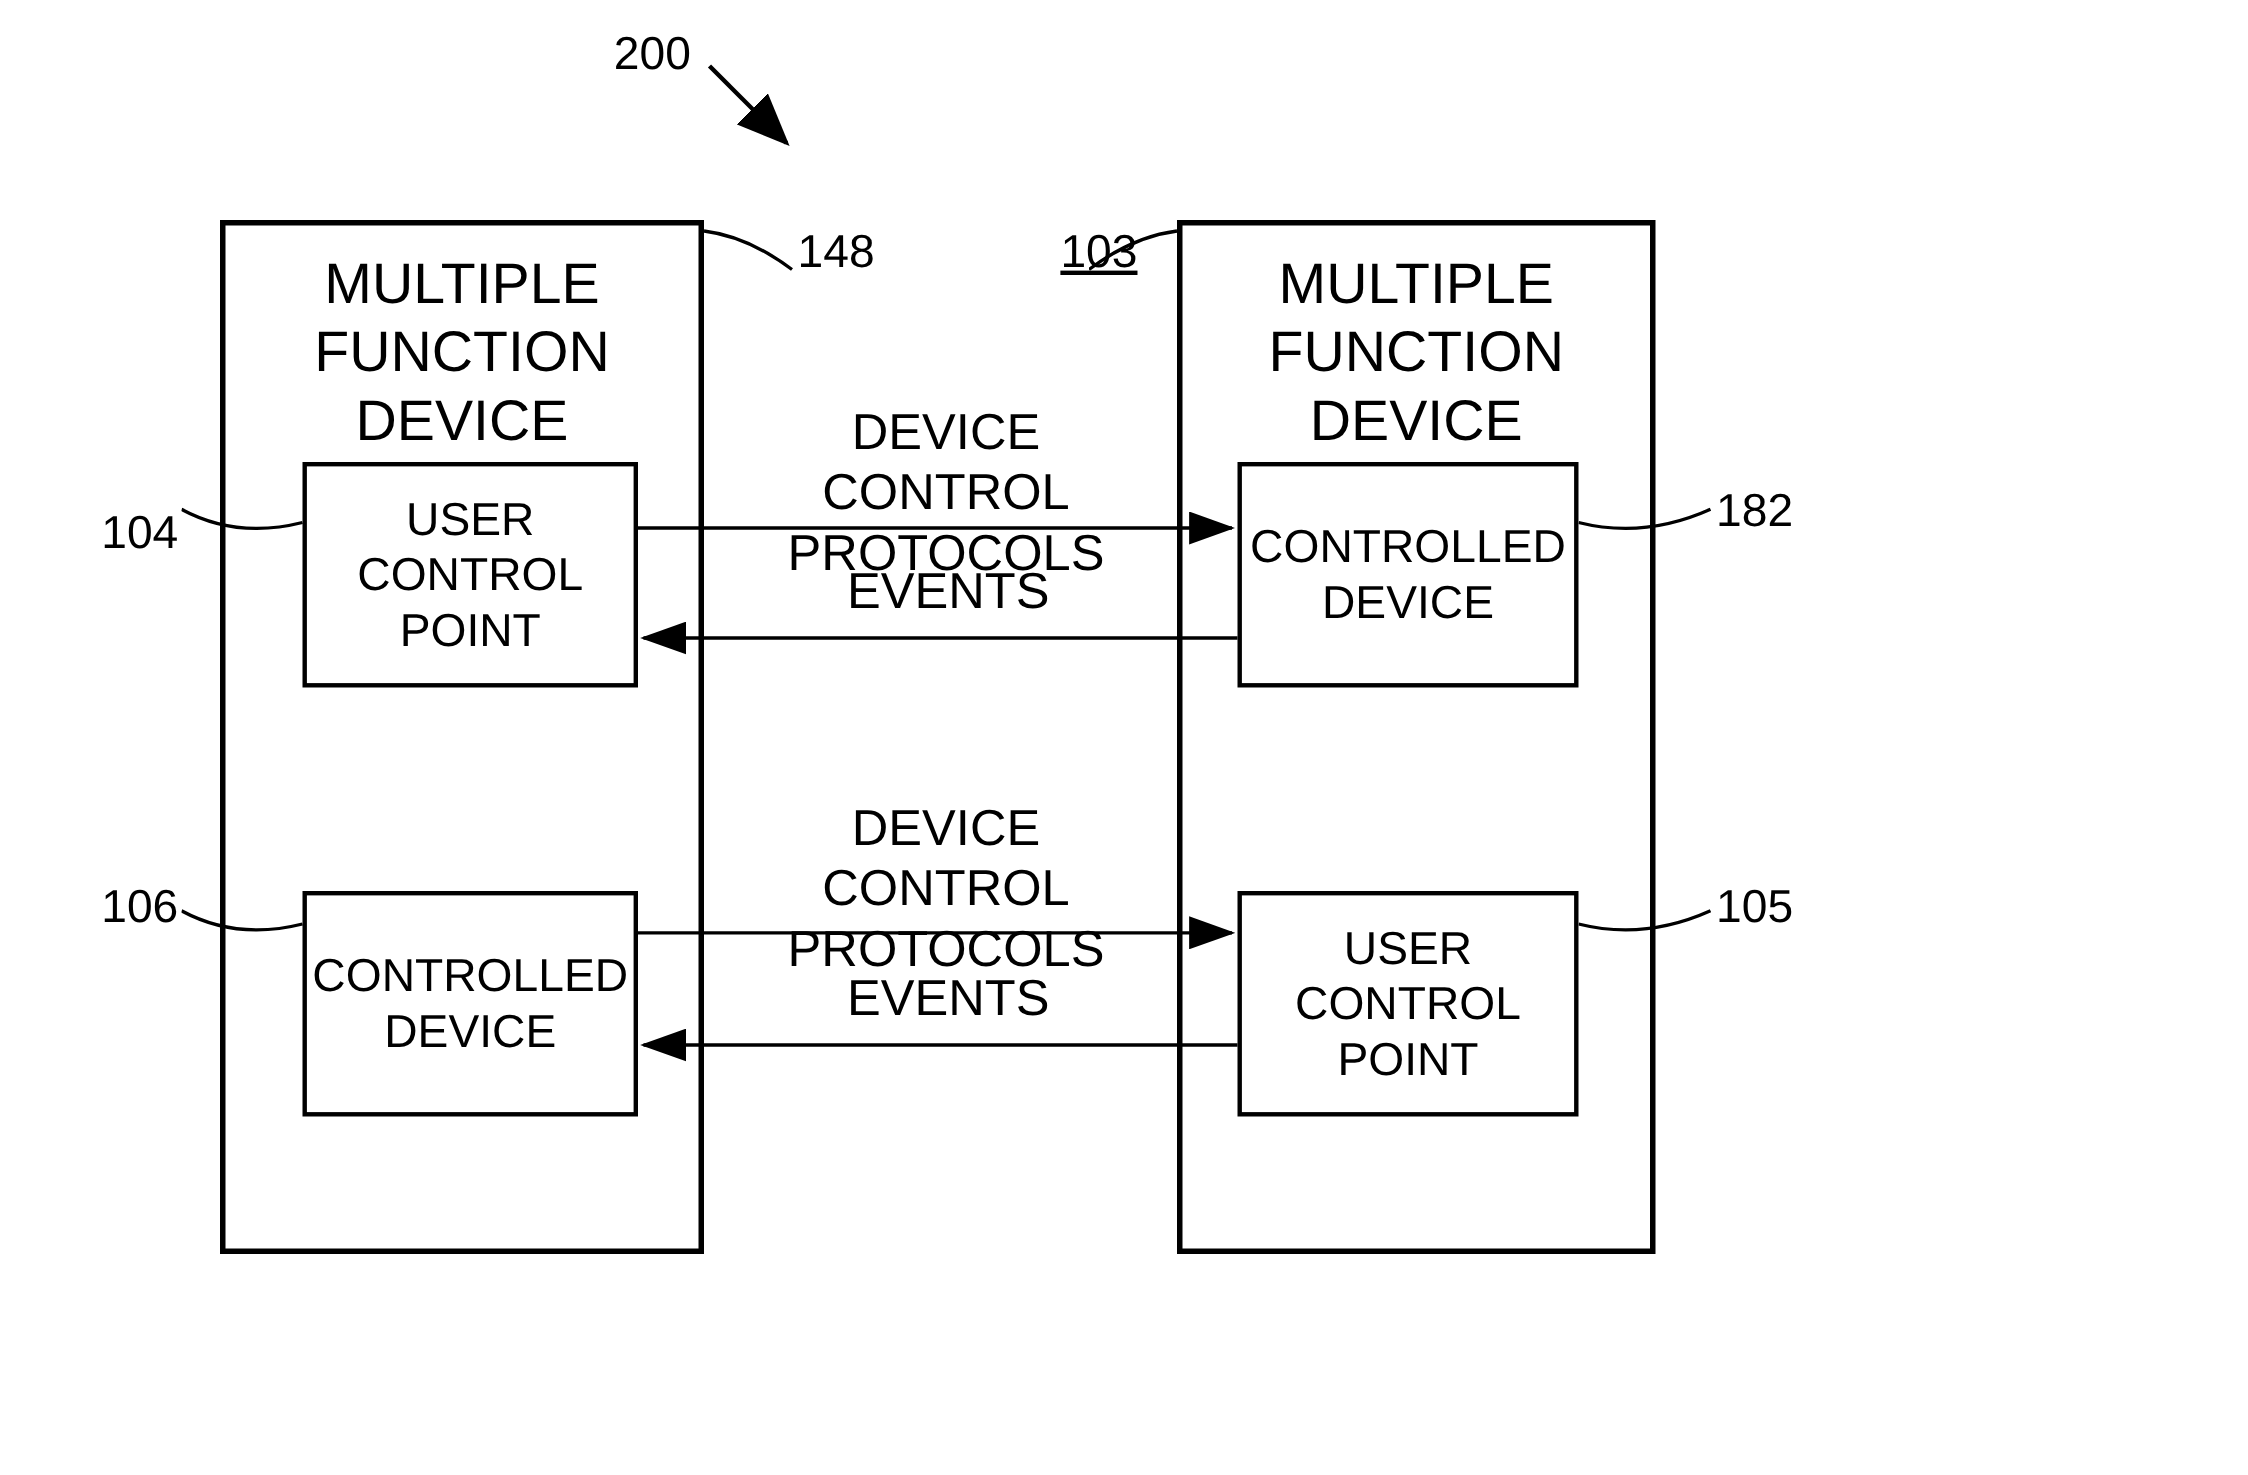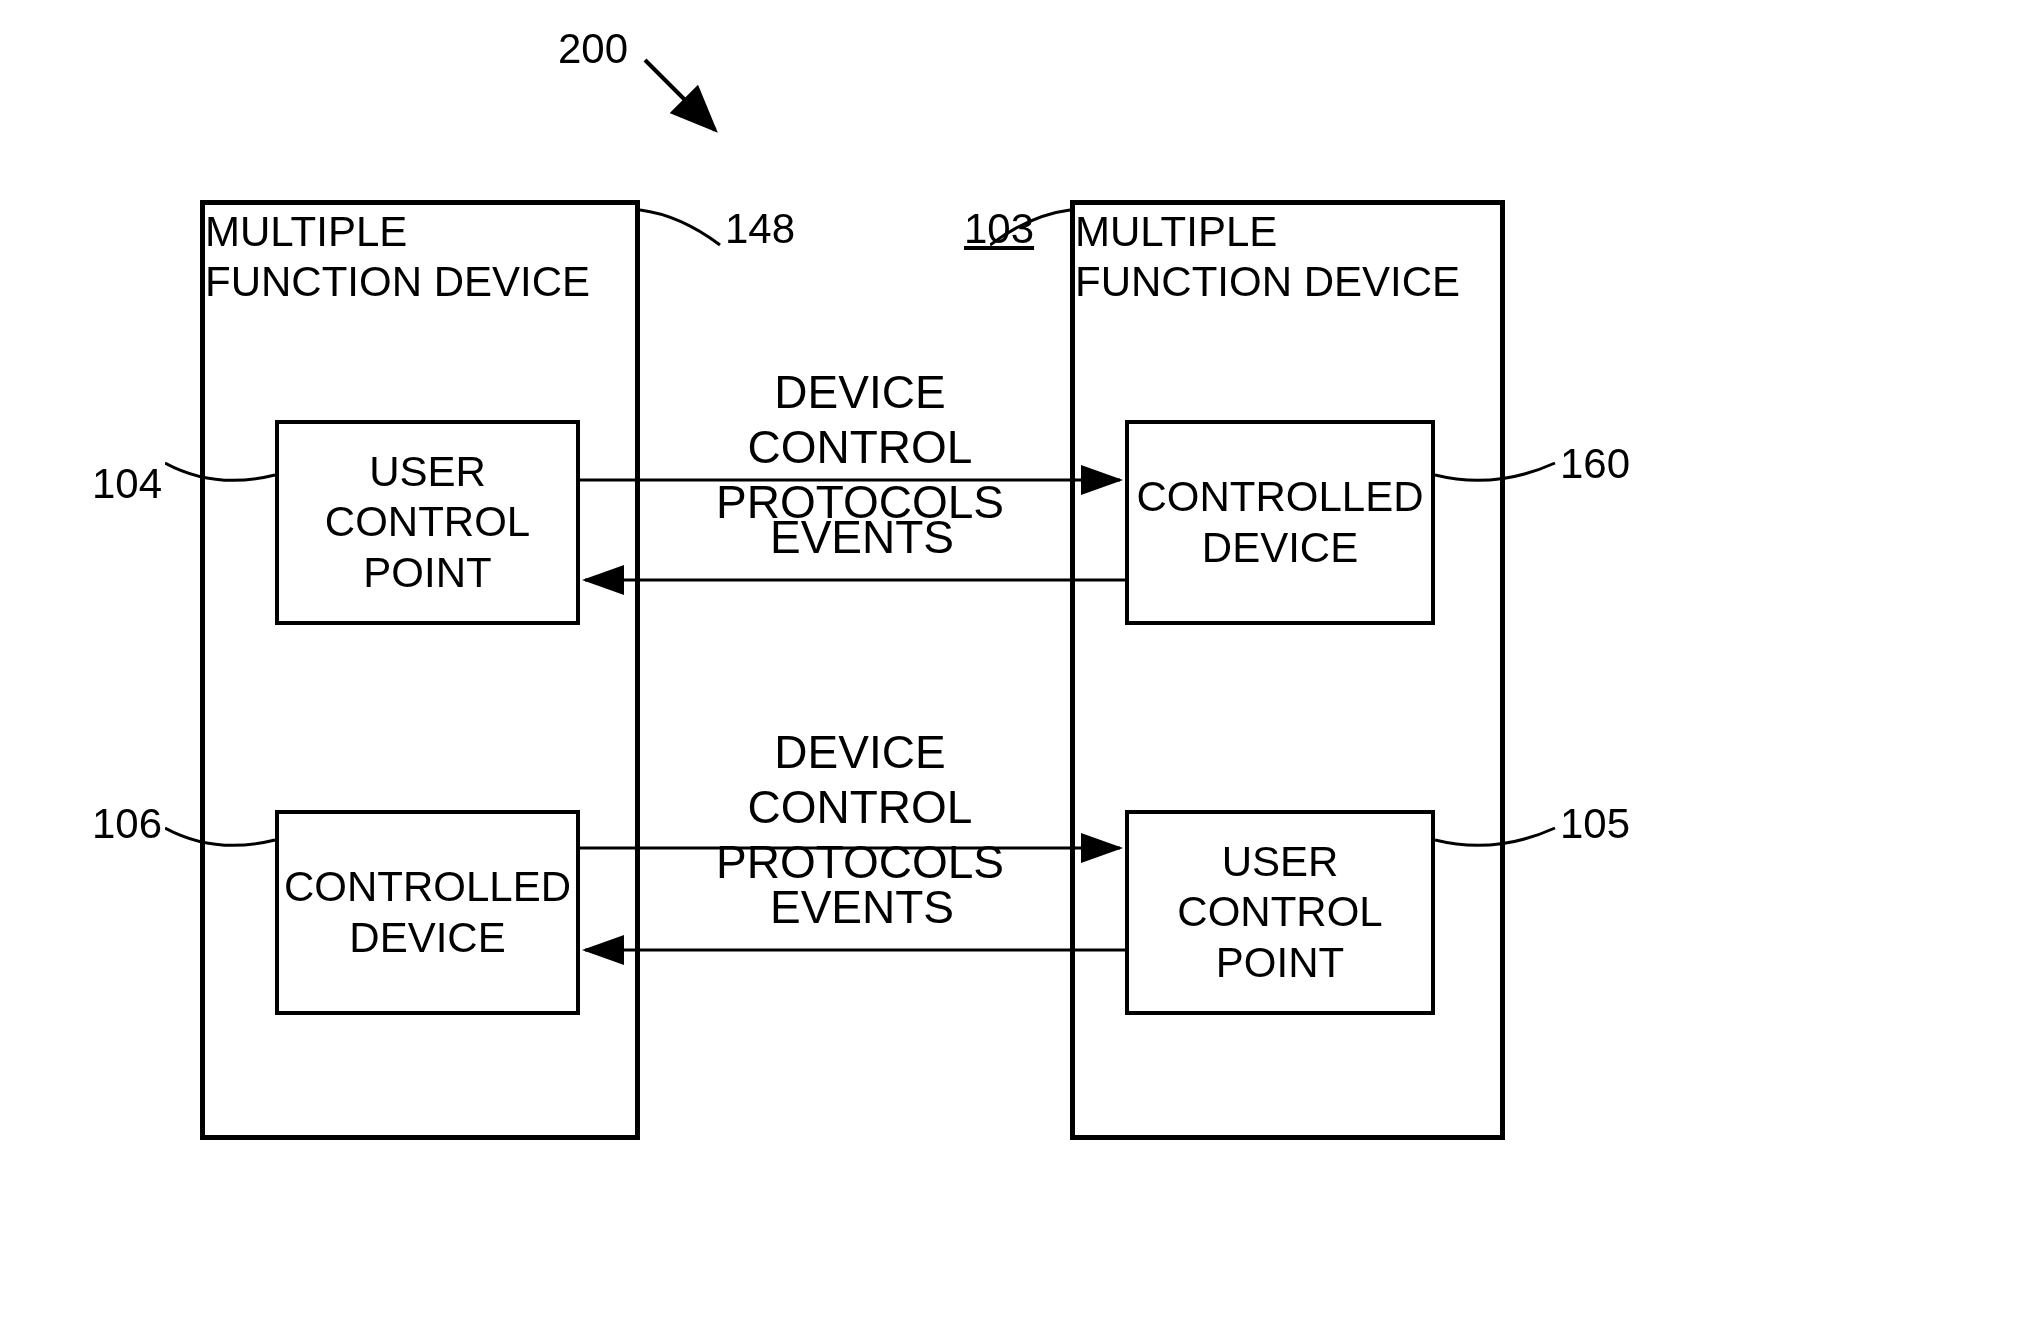--- a/index.html
+++ b/index.html
@@ -14,24 +14,24 @@
       position: absolute;
       font-size: 42px;
       color: black;
     }
     .device-box {
       position: absolute;
       border: 5px solid black;
       background: white;
     }
     .device-title {
-      text-align: left;
-      font-size: 42px;
+      text-align: center;
+      font-size: 52px;
       line-height: 1.2;
-      padding-top: 2px;
+      padding-top: 22px;
     }
     .inner-box {
       position: absolute;
       border: 4px solid black;
       background: white;
       display: flex;
       align-items: center;
       justify-content: center;
       text-align: center;
       font-size: 42px;
@@ -143,21 +143,21 @@
 <div class="label" style="left:92px; top:440px;margin-top:20px;">104</div>
 <svg class="leader" style="left:165px; top:455px; width:115px; height:50px;">
   <path d="M 0 8 Q 50 35 110 20" stroke="black" stroke-width="3" fill="none"></path>
 </svg>
 
 <div class="label" style="left:92px; top:800px;">106</div>
 <svg class="leader" style="left:165px; top:820px; width:115px; height:50px;">
   <path d="M 0 8 Q 50 35 110 20" stroke="black" stroke-width="3" fill="none"></path>
 </svg>
 
-<div class="label" style="left:1560px; top:440px;">160</div>
+<div class="label" style="left:1560px; top:440px;">182</div>
 <svg class="leader" style="left:1435px; top:455px; width:125px; height:50px;">
   <path d="M 120 8 Q 60 35 0 20" stroke="black" stroke-width="3" fill="none"></path>
 </svg>
 
 <div class="label" style="left:1560px; top:800px;">105</div>
 <svg class="leader" style="left:1435px; top:820px; width:125px; height:50px;">
   <path d="M 120 8 Q 60 35 0 20" stroke="black" stroke-width="3" fill="none"></path>
 </svg>
 
 </body></html>

